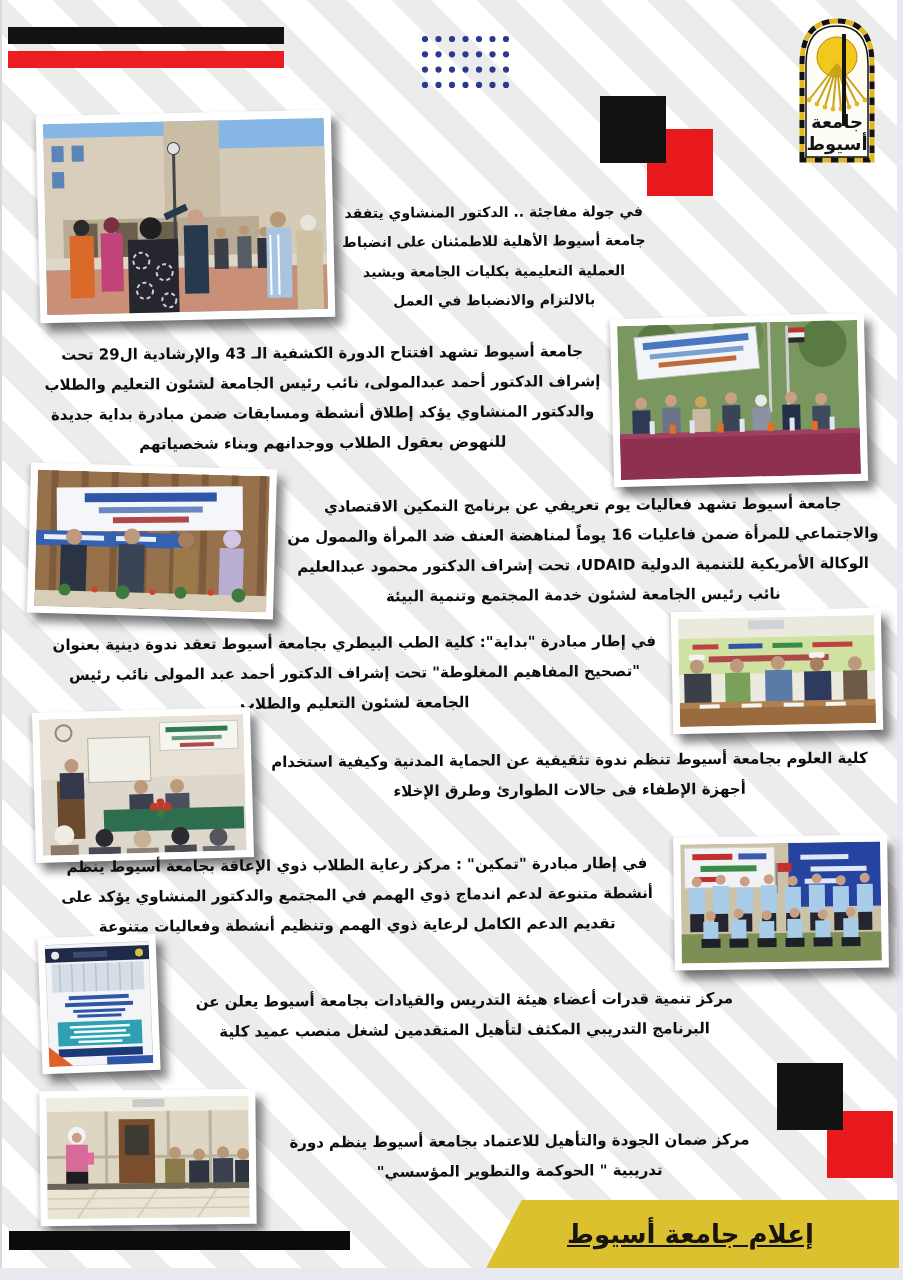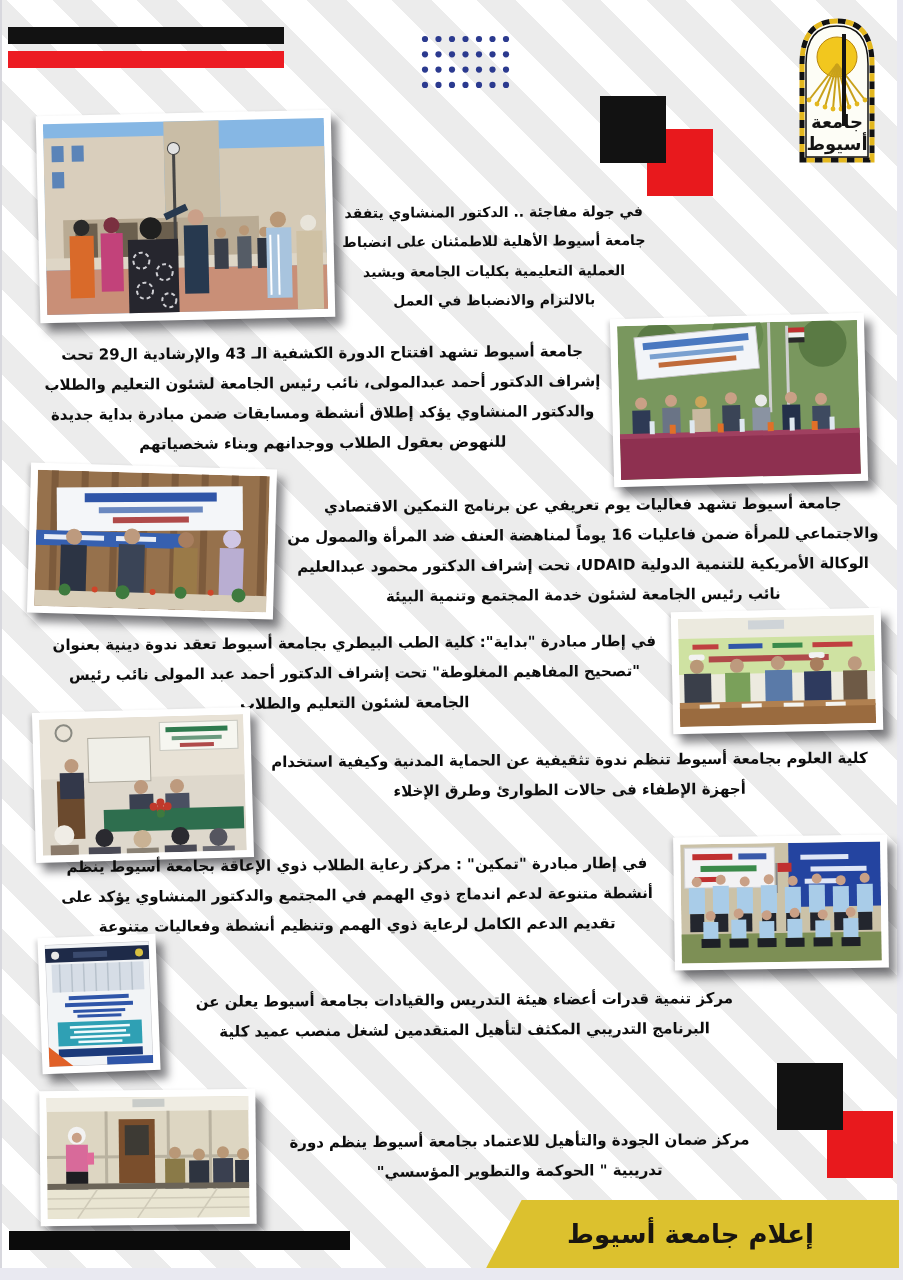--- a/index.html
+++ b/index.html
@@ -59,21 +59,21 @@
   .t7{left:175px;top:985px;width:575px;}
   .t8{left:260px;top:1126px;width:515px;}
   
   .black-bar{left:7px;top:1231px;width:341px;height:19px;background:#0b0b0b;}
   .banner{
     left:480px;top:1200px;width:417px;height:68px;background:#dcc12e;
     clip-path:polygon(9.5% 0, 100% 0, 100% 100%, 1% 100%);
     display:flex;align-items:center;justify-content:center;
   }
   .banner-label{
-    direction:rtl;color:#181510;font-weight:bold;font-size:26px;
+    direction:rtl;color:#181510;font-weight:bold;font-size:26px;text-decoration:underline;
   }
 </style>
 </head>
 <body>
 
 <div class="page">
 
   <div class="abs flag-black"></div>
   <div class="abs flag-red"></div>
 

